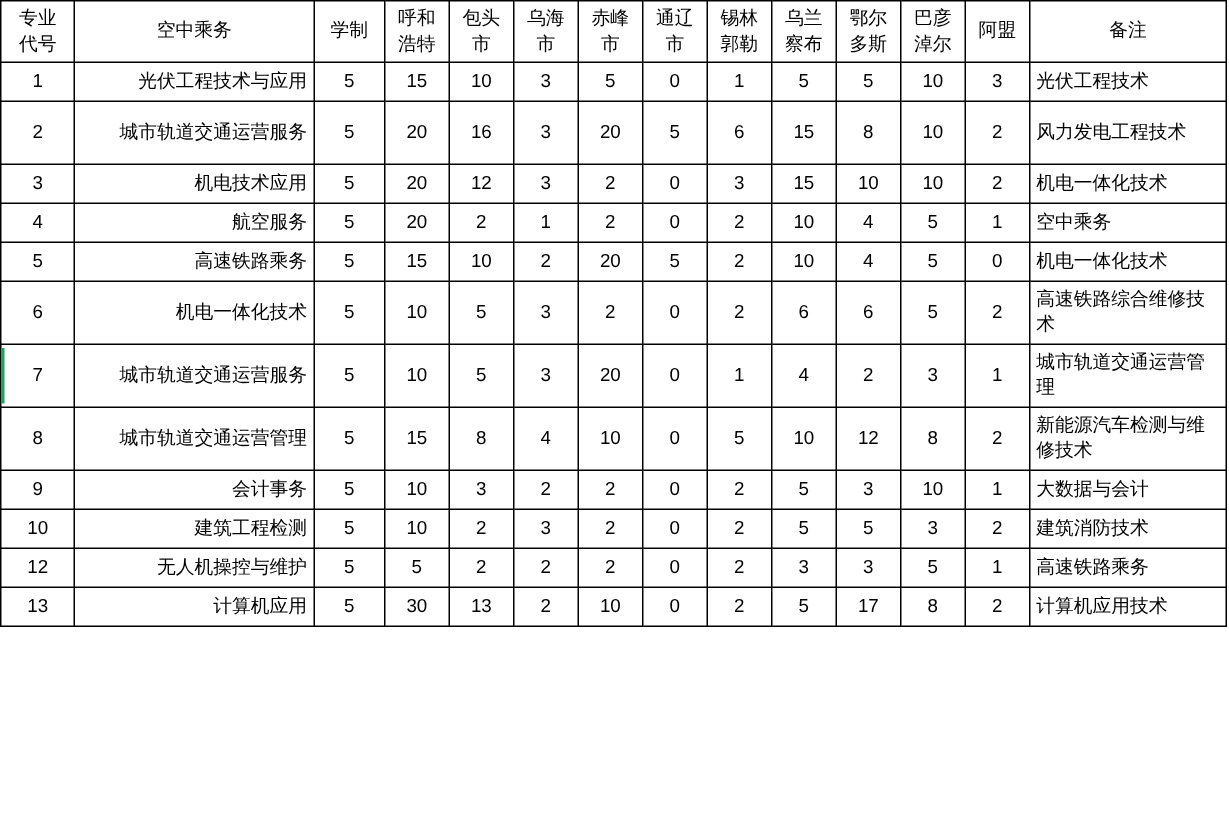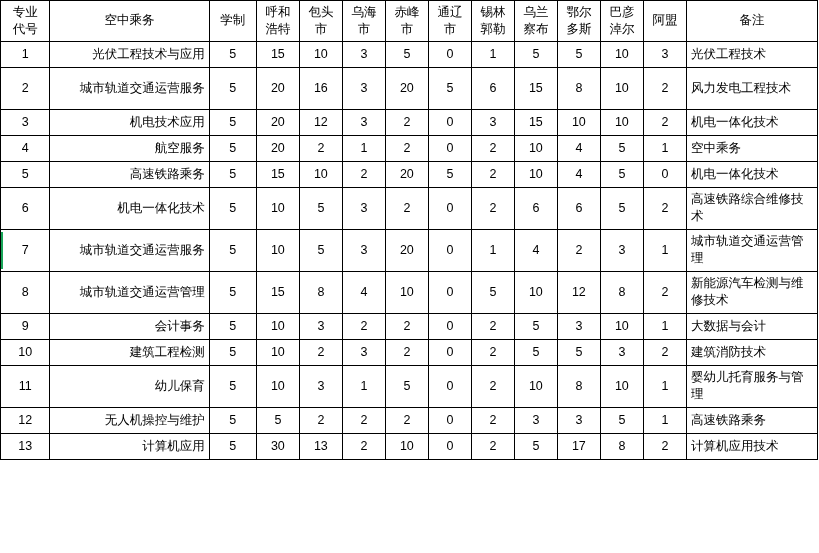--- a/index.html
+++ b/index.html
@@ -268,36 +268,20 @@
         <td class="num">2</td>
         <td class="num">0</td>
         <td class="num">2</td>
         <td class="num">5</td>
         <td class="num">5</td>
         <td class="num">3</td>
         <td class="num">2</td>
         <td class="note">建筑消防技术</td>
       </tr>
 
-      <tr class="r2">
-        <td class="num">11</td>
-        <td class="name">幼儿保育</td>
-        <td class="num">5</td>
-        <td class="num">10</td>
-        <td class="num">3</td>
-        <td class="num">1</td>
-        <td class="num">5</td>
-        <td class="num">0</td>
-        <td class="num">2</td>
-        <td class="num">10</td>
-        <td class="num">8</td>
-        <td class="num">10</td>
-        <td class="num">1</td>
-        <td class="note">婴幼儿托育服务与管理</td>
-      </tr>
 
       <tr class="r1">
         <td class="num">12</td>
         <td class="name">无人机操控与维护</td>
         <td class="num">5</td>
         <td class="num">5</td>
         <td class="num">2</td>
         <td class="num">2</td>
         <td class="num">2</td>
         <td class="num">0</td>

